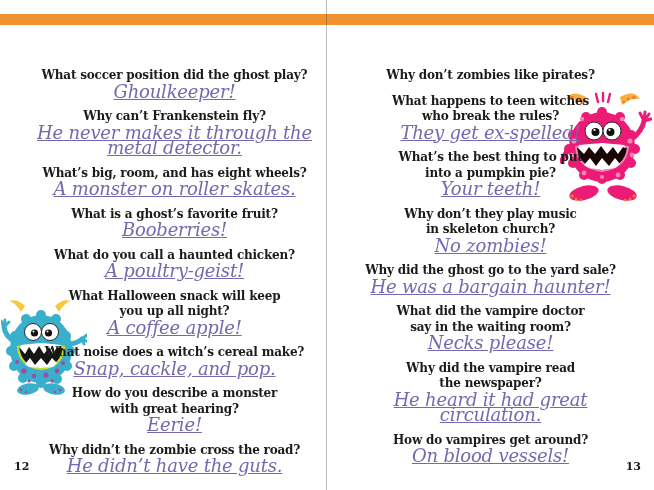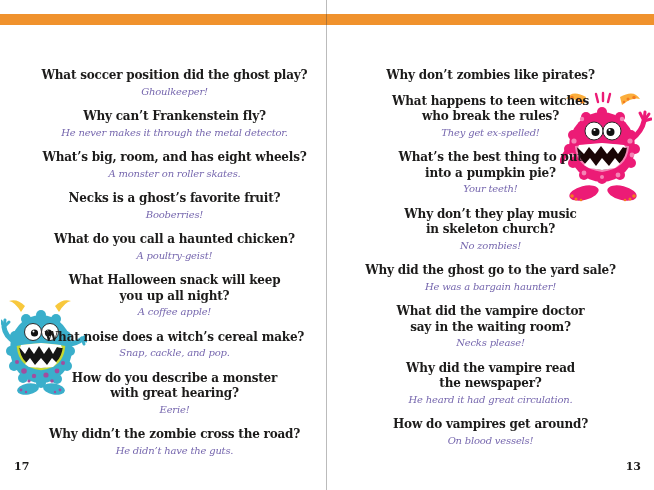--- a/index.html
+++ b/index.html
@@ -37,21 +37,21 @@
   }
   .page-left{left:0;padding:31px 10px 0 32px;}
   .page-right{left:327px;padding:31px 18px 12px 18px;}
   .jokes{display:flex;flex-direction:column;gap:10px;text-align:center;position:relative;z-index:4;}
   .joke .q{
     font-weight:bold;color:var(--ink);
     font-size:12px;line-height:15.5px;letter-spacing:-0.2px;
   }
   .joke .a{
     font-style:italic;color:var(--answer);
-    font-size:10px;line-height:15.5px;letter-spacing:-0.2px;
+    font-size:18px;line-height:15.5px;letter-spacing:-0.2px;text-decoration:underline;
   }
   .page-number{
     position:absolute;bottom:17px;z-index:4;
     font-weight:bold;font-size:11px;color:var(--ink);
     font-family:"DejaVu Serif", serif;
   }
   .page-number.left{left:14px;}
   .page-number.right{right:13px;}
   .monster{position:absolute;z-index:1;}
   .monster-teal{left:1px;top:296px;width:86px;height:100px;}
@@ -222,21 +222,21 @@
         </div>
         <div class="joke">
           <div class="q">Why can’t Frankenstein fly?</div>
           <div class="a">He never makes it through the metal detector.</div>
         </div>
         <div class="joke">
           <div class="q">What’s big, room, and has eight wheels?</div>
           <div class="a">A monster on roller skates.</div>
         </div>
         <div class="joke">
-          <div class="q">Necks is a ghost’s favorite fruit?</div>
+          <div class="q">What is a ghost’s favorite fruit?</div>
           <div class="a">Booberries!</div>
         </div>
         <div class="joke">
           <div class="q">What do you call a haunted chicken?</div>
           <div class="a">A poultry-geist!</div>
         </div>
         <div class="joke">
           <div class="q">What Halloween snack will keep<br>you up all night?</div>
           <div class="a">A coffee apple!</div>
         </div>
@@ -247,21 +247,21 @@
         <div class="joke">
           <div class="q">How do you describe a monster<br>with great hearing?</div>
           <div class="a">Eerie!</div>
         </div>
         <div class="joke">
           <div class="q">Why didn’t the zombie cross the road?</div>
           <div class="a">He didn’t have the guts.</div>
         </div>
       </div>
   </div>
-  <div class="page-number left">17</div>
+  <div class="page-number left">12</div>
 
   <div class="page page-right">
     <div class="jokes">
         <div class="joke">
           <div class="q">Why don’t zombies like pirates?</div>
         </div>
         <div class="joke">
           <div class="q">What happens to teen witches<br>who break the rules?</div>
           <div class="a">They get ex-spelled!</div>
         </div>

